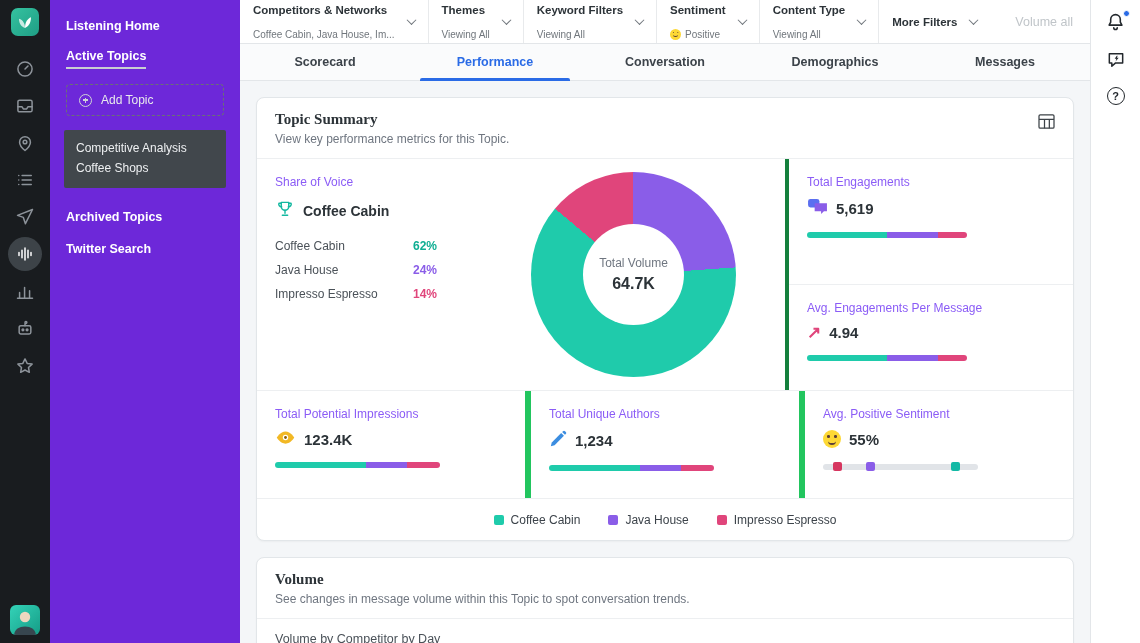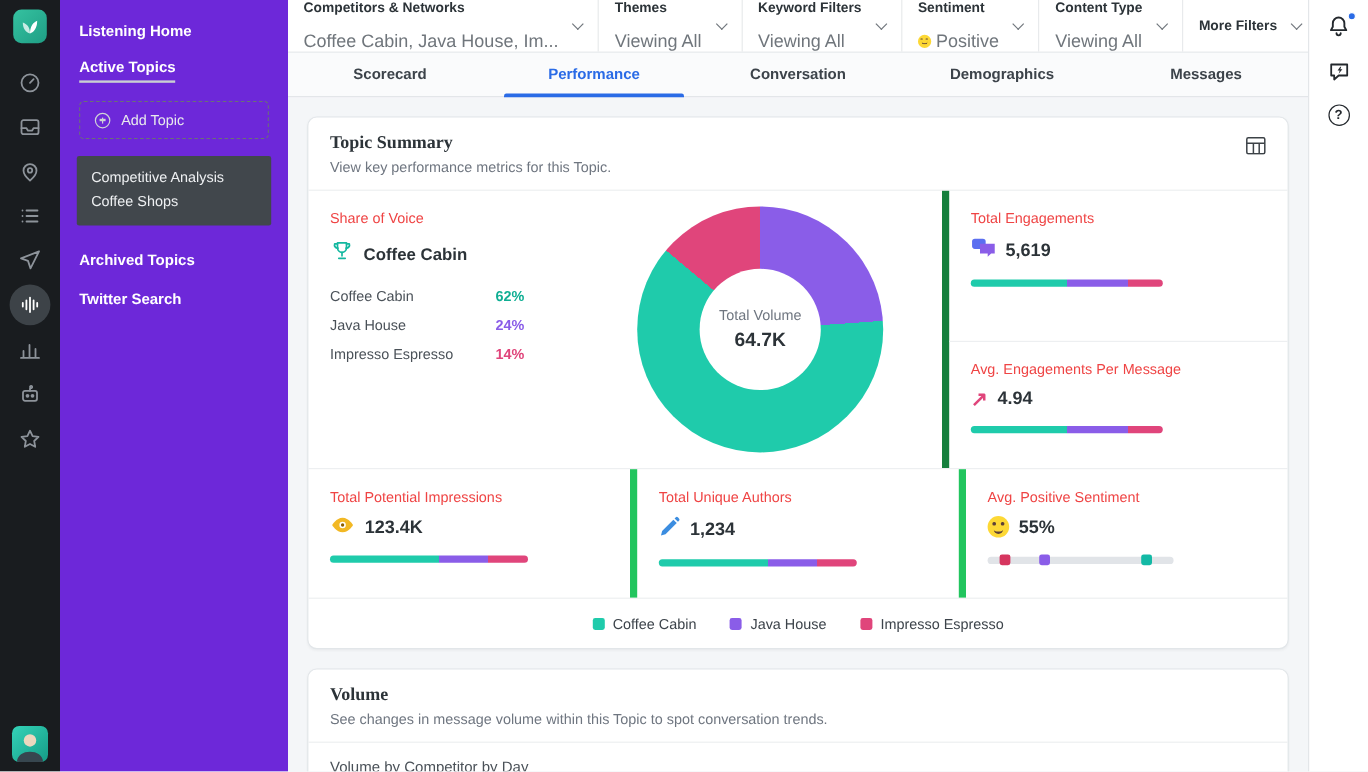--- a/index.html
+++ b/index.html
@@ -28,21 +28,21 @@
   .sb-section { padding:22px 16px 4px; font-size:12.5px; font-weight:bold; cursor:pointer; }
   .sb-item { padding:14px 16px 6px; font-size:12.5px; font-weight:bold; cursor:pointer; }
 
   
   .main { flex:1 1 auto; min-width:0; display:flex; flex-direction:column; background:#f4f6f8; }
 
   
   .filterbar { height:44px; background:#fff; border-bottom:1px solid #e3e6e9; display:flex; align-items:stretch; flex:0 0 44px; }
   .f-item { display:flex; align-items:center; gap:13px; padding:0 13px; border-right:1px solid #e8eaec; cursor:pointer; white-space:nowrap; }
   .f-label { font-size:11.5px; font-weight:bold; color:#2c3338; }
-  .f-sub { font-size:15px; color:#70767c; margin-top:13px; display:flex; align-items:center; gap:4px; }
+  .f-sub { font-size:10px; color:#70767c; margin-top:13px; display:flex; align-items:center; gap:4px; }
   .chev { width:7px; height:7px; border-right:1.6px solid #70767c; border-bottom:1.6px solid #70767c; transform:rotate(45deg) translate(-1px,-1px); flex:0 0 auto; }
   .clear-all { margin-left:auto; align-self:center; padding:0 17px; font-size:12.5px; color:#c0c5c9; cursor:pointer; }
 
   
   .tabs { height:37px; background:#fafbfc; border-bottom:1px solid #e3e6e9; display:flex; flex:0 0 37px; }
   .tab { flex:1; display:flex; align-items:center; justify-content:center; font-size:12.5px; font-weight:bold; color:#3c434a; cursor:pointer; position:relative; }
   .tab.active { color:#2a6be6; }
   .tab.active::after { content:""; position:absolute; left:10px; right:10px; bottom:-1px; height:3px; background:#2a6be6; border-radius:2px 2px 0 0; }
 
   
@@ -50,37 +50,37 @@
   .card { background:#fff; border:1px solid #e2e6e9; border-radius:8px; box-shadow:0 1px 2px rgba(0,0,0,.04); }
   .card + .card { margin-top:16px; }
   .card-head { display:flex; justify-content:space-between; align-items:flex-start; padding:13px 18px 12px; }
   .card-title { font-size:15px; font-weight:bold; color:#2c3338;font-family:Liberation Serif, serif; }
   .card-sub { font-size:12px; color:#6f7680; margin-top:4px; }
   .grid-btn { cursor:pointer; padding-top:3px; }
 
   
   .sum-row1 { display:flex; border-top:1px solid #edeff1; height:232px; }
   .sov { width:225px; padding:16px 0 0 18px; }
-  .sec-label { font-size:12px; color:#ef4444; }
+  .sec-label { font-size:12px; color:#8b5cf6; }
   .sov-leader { display:flex; align-items:center; gap:8px; margin-top:10px; }
   .sov-leader-name { font-size:14px; font-weight:bold; }
   .sov-rows { margin-top:16px; width:162px; }
   .sov-row { display:flex; justify-content:space-between; margin-bottom:10px; font-size:12px; color:#4a5158; }
   .sov-val { font-weight:bold; }
   .c-teal-t { color:#0fae93; } .c-purple-t { color:#8a5de8; } .c-pink-t { color:#e0457b; }
 
   .donut-area { flex:1; display:flex; align-items:center; justify-content:center; }
   .donut { width:205px; height:205px; border-radius:50%; position:relative;
            background:conic-gradient(#8a5de8 0deg 86deg, #1fcbab 86deg 310deg, #e0457b 310deg 360deg); }
   .donut-hole { position:absolute; inset:52px; background:#fff; border-radius:50%; }
   .donut-center { position:absolute; inset:0; display:flex; flex-direction:column; align-items:center; justify-content:center; }
   .donut-label { font-size:12px; color:#6f7680; }
   .donut-value { font-size:16px; font-weight:bold; margin-top:5px; }
 
-  .rmetrics { width:288px; border-left:6px solid #15803d; display:flex; flex-direction:column;gap:20px; }
+  .rmetrics { width:288px; border-left:4px solid #15803d; display:flex; flex-direction:column;gap:20px; }
   .rmetrics .mcell { flex:1; padding:16px 18px; }
   .rmetrics .mcell + .mcell { border-top:1px solid #edeff1; }
   .mval { display:flex; align-items:center; gap:8px; margin-top:9px; font-size:15px; font-weight:bold; }
   .gbar { height:6px; border-radius:3px; width:160px; margin-top:14px;
           background:linear-gradient(90deg,#1fcbab 0 50%, #8a5de8 50% 82%, #e0457b 82% 100%); }
   .gbar.w2 { width:165px; background:linear-gradient(90deg,#1fcbab 0 55%, #8a5de8 55% 80%, #e0457b 80% 100%); }
 
   .sum-row2 { display:flex; border-top:1px solid #edeff1; height:108px; }
   .sum-row2 .bcell { flex:1; padding:16px 18px; }
   .sum-row2 .bcell + .bcell { border-left:6px solid #22c55e; }

